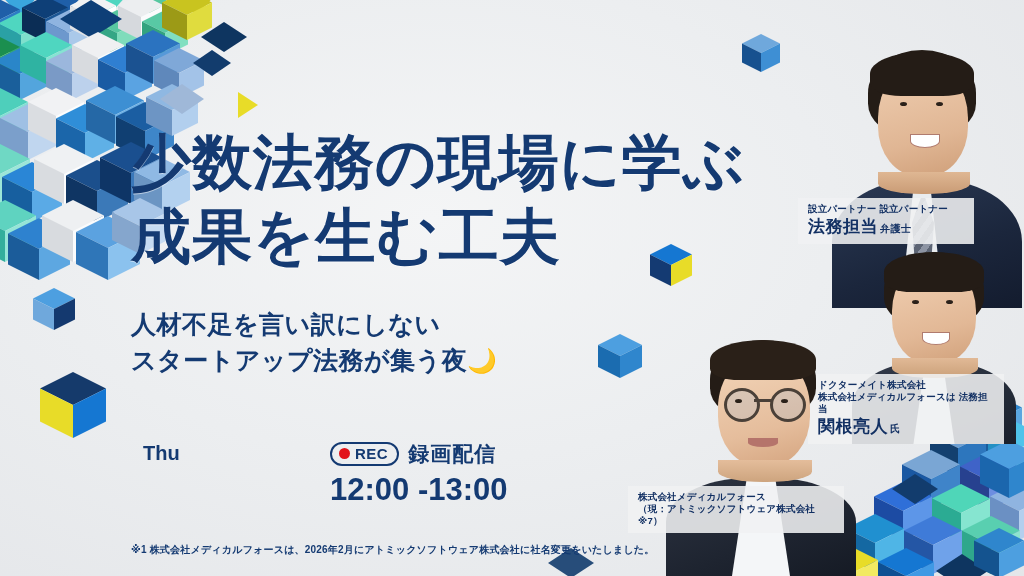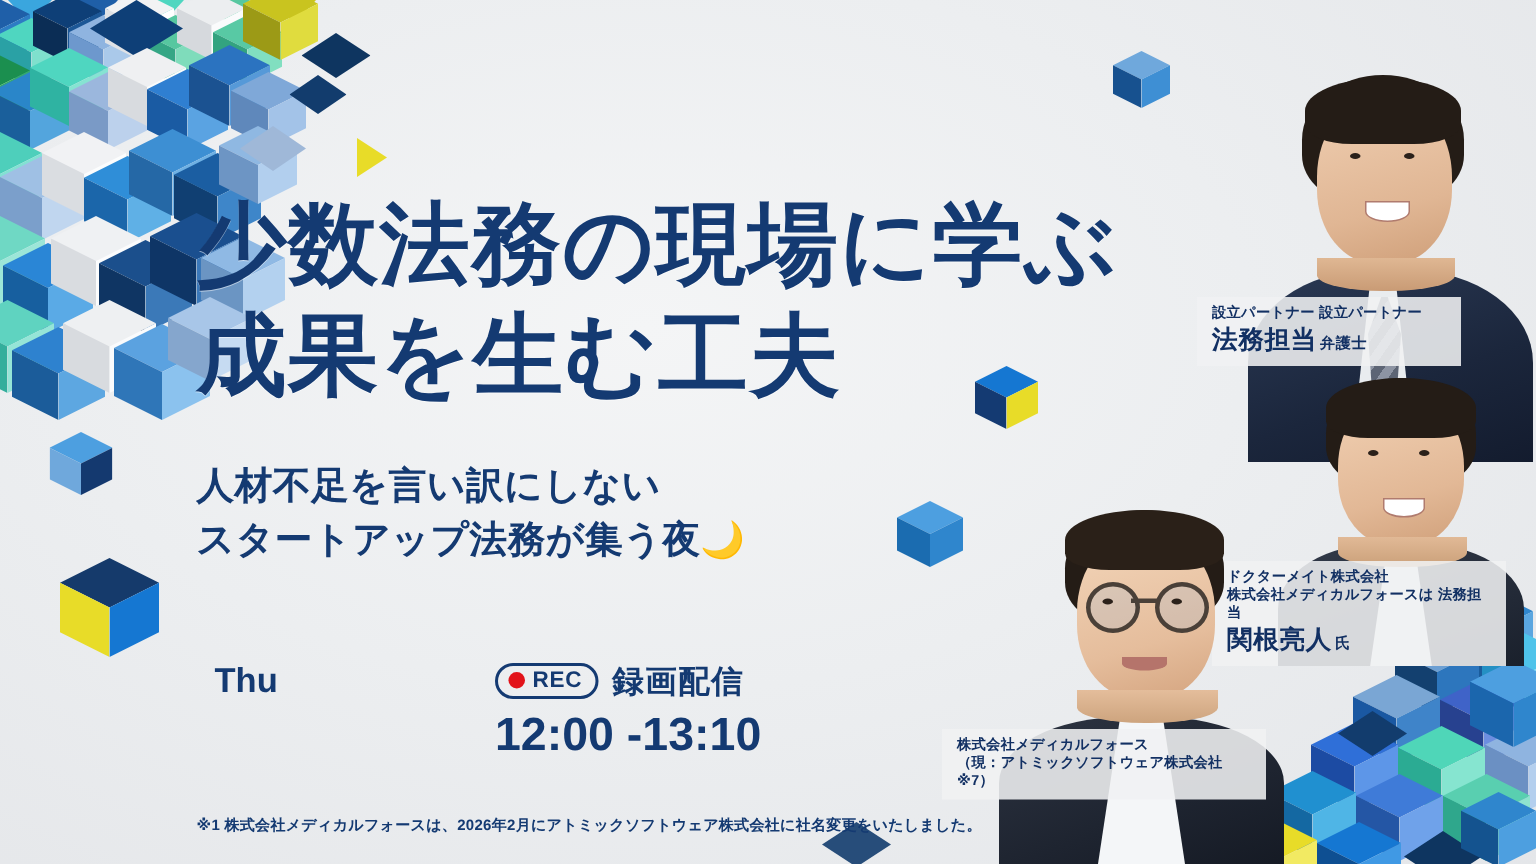--- a/index.html
+++ b/index.html
@@ -41,21 +41,21 @@
     position:absolute;left:131px;top:306px;width:520px;
     color:#143a72;font-weight:bold;font-size:25px;line-height:36px;
     letter-spacing:.5px;white-space:pre-line;
   }
   .moon{color:#F2D23A;font-size:24px;}
 
   .datewrap{position:absolute;left:138px;top:438px;display:flex;align-items:flex-end;}
   .bigdate{
     color:#143a72;font-weight:bold;font-size:62px;line-height:62px;letter-spacing:-1px;
   }
-  .dow{color:#143a72;font-weight:bold;font-size:23px;line-height:30px;margin-left:5px;text-align:center;}
+  .dow{color:#143a72;font-weight:bold;font-size:20px;line-height:30px;margin-left:5px;text-align:center;}
 
   .rightblock{position:absolute;left:330px;top:440px;}
   .recrow{display:flex;align-items:center;gap:9px;}
   .recbadge{
     display:inline-flex;align-items:center;gap:5px;
     border:2px solid #143a72;border-radius:14px;
     padding:1px 9px 2px 7px;
   }
   .recdot{width:11px;height:11px;border-radius:50%;background:#E2131A;display:block;}
   .rectxt{color:#143a72;font-weight:bold;font-size:15px;letter-spacing:.5px;}
@@ -491,18 +491,18 @@
   </div>
 
   <div class="rightblock">
     <div class="recrow">
       <span class="recbadge">
         <span class="recdot"></span>
         <span class="rectxt">REC</span>
       </span>
       <span class="recjp">録画配信</span>
     </div>
-    <div class="timetxt">12:00 -13:10</div>
+    <div class="timetxt">12:00 -13:00</div>
   </div>
 
   <div class="footnote">※1 株式会社メディカルフォースは、2026年2月にアトミックソフトウェア株式会社に社名変更をいたしました。</div>
 
 </div>
 
 </body></html>

